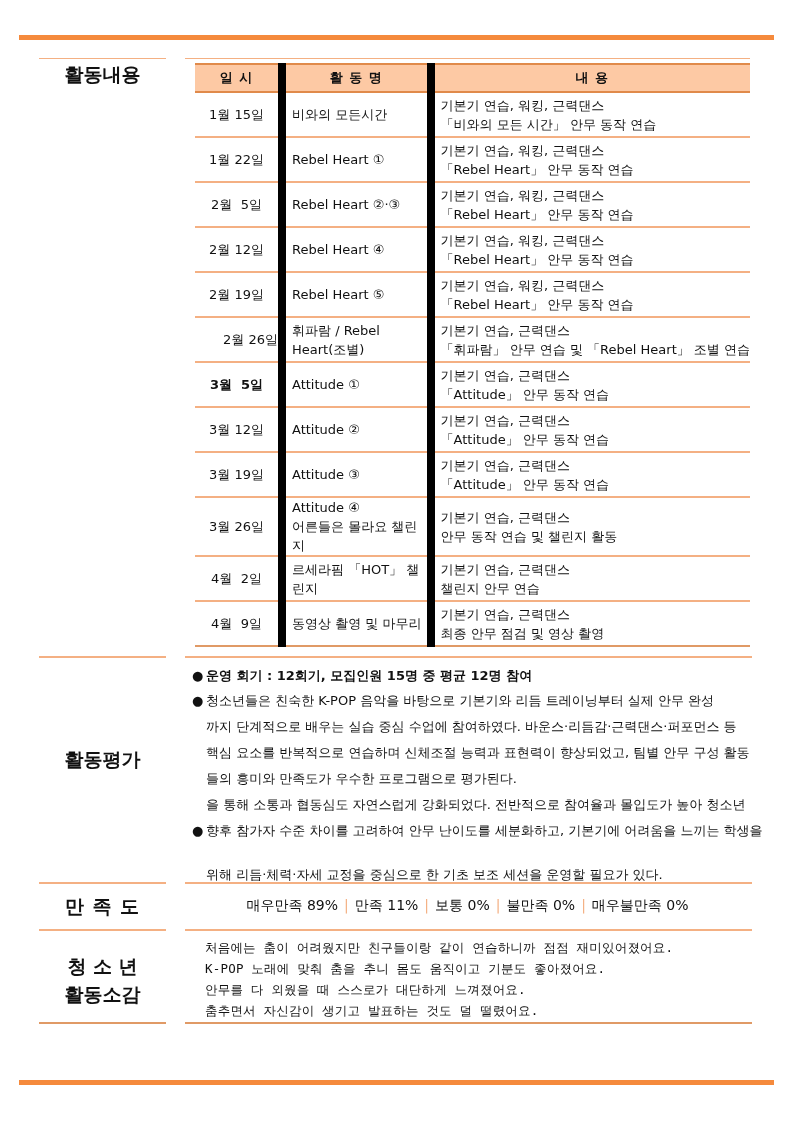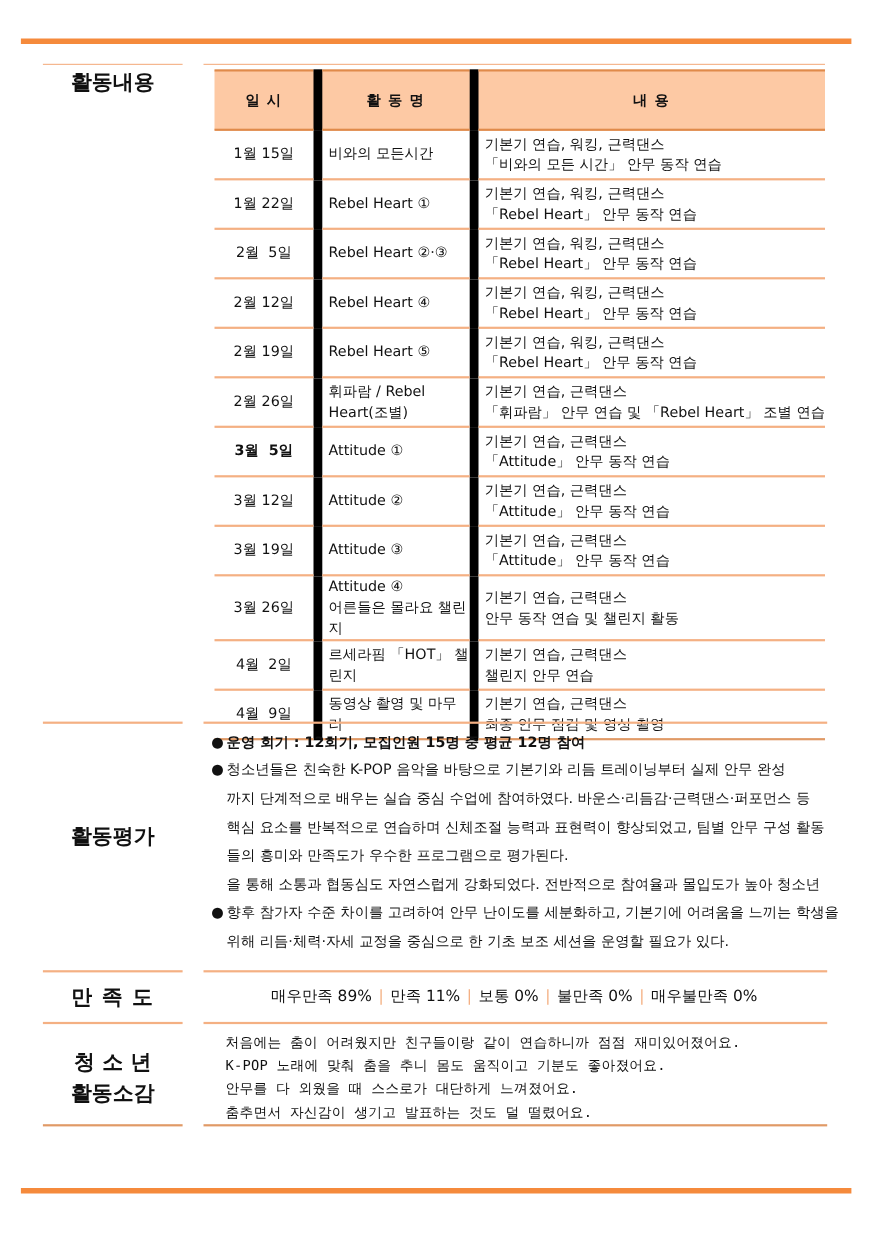--- a/index.html
+++ b/index.html
@@ -9,21 +9,21 @@
   .bar.top { top:35px; }
   .bar.bottom { top:1080px; }
 
   .label-col { position:absolute; left:39px; width:127px; text-align:center; font-weight:bold; color:#111; }
   .hline { position:absolute; height:2px; background:#f4b083; }
   .hline.dark { background:#e09a66; }
 
   
   .tbl { position:absolute; left:195px; top:63px; width:555px; border-collapse:collapse; font-size:13px; }
   .tbl th { background:#fdc9a4; font-weight:bold; height:26px; font-size:13px; letter-spacing:1px;
-            border-bottom:2px solid #e08a4a; border-top:2px solid #e08a4a; padding:13px; }
+            border-bottom:2px solid #e08a4a; border-top:2px solid #e08a4a; padding:0; }
   .tbl td { height:43px; border-bottom:2px solid #f4b083; padding:0 0 0 6px; line-height:19px; vertical-align:middle; }
   .tbl tr:last-child td { border-bottom:2px solid #e09a66; }
   .tbl td.date { text-align:center; padding:0; width:94px; }
   .tbl .c1 { width:94px; }
   .tbl .c2 { width:172px; }
   .tbl th + th, .tbl td + td { border-left:8px solid #000000; }
 
   .eval { position:absolute; left:192px; top:664px; width:560px; font-size:13px; line-height:26px; }
   .eval .item { position:relative; padding-left:14px; }
   .eval .item .dot { position:absolute; left:0; top:0; }
@@ -97,21 +97,21 @@
         <td class="date" style="white-space: pre;">2월 19일</td>
         <td>
           <div>Rebel Heart ⑤</div>
         </td>
         <td>
           <div style="white-space: nowrap;">기본기 연습, 워킹, 근력댄스</div>
           <div style="white-space: nowrap;">「Rebel Heart」 안무 동작 연습</div>
         </td>
       </tr>
       <tr>
-        <td class="date" style="white-space: pre;">2월 26일</td>
+        <td class="date" style="white-space: pre; text-align: right;">2월 26일</td>
         <td>
           <div>휘파람 / Rebel Heart(조별)</div>
         </td>
         <td>
           <div style="white-space: nowrap;">기본기 연습, 근력댄스</div>
           <div style="white-space: nowrap;">「휘파람」 안무 연습 및 「Rebel Heart」 조별 연습</div>
         </td>
       </tr>
       <tr>
         <td class="date" style="white-space: pre; font-weight: bold;">3월  5일</td>
@@ -189,21 +189,21 @@
       <span class="dot">●</span>
       <div style="white-space: nowrap;">청소년들은 친숙한 K-POP 음악을 바탕으로 기본기와 리듬 트레이닝부터 실제 안무 완성</div>
       <div style="white-space: nowrap;">까지 단계적으로 배우는 실습 중심 수업에 참여하였다. 바운스·리듬감·근력댄스·퍼포먼스 등</div>
       <div style="white-space: nowrap;">핵심 요소를 반복적으로 연습하며 신체조절 능력과 표현력이 향상되었고, 팀별 안무 구성 활동</div>
       <div style="white-space: nowrap;">들의 흥미와 만족도가 우수한 프로그램으로 평가된다.</div>
       <div style="white-space: nowrap;">을 통해 소통과 협동심도 자연스럽게 강화되었다. 전반적으로 참여율과 몰입도가 높아 청소년</div>
     </div>
     <div class="item">
       <span class="dot">●</span>
       <div style="white-space: nowrap;">향후 참가자 수준 차이를 고려하여 안무 난이도를 세분화하고, 기본기에 어려움을 느끼는 학생을</div>
-      <div style="white-space: nowrap;">위해 리듬·체력·자세 교정을 중심으로 한 기초 보조 세션을 운영할 필요가 있다.</div>
+      <div style="white-space: nowrap; margin-top: 18px;">위해 리듬·체력·자세 교정을 중심으로 한 기초 보조 세션을 운영할 필요가 있다.</div>
     </div>
   </div>
 
 <div class="hline" style="left:39px;top:882px;width:127px;"></div>
 <div class="hline" style="left:185px;top:882px;width:567px;"></div>
 <div class="label-col" style="top:894px;font-size:19px;letter-spacing:1px;">만 족 도</div>
 <div class="satis" id="satis"><span>매우만족</span> <span>89%</span><span class="sep">|</span><span>만족</span> <span>11%</span><span class="sep">|</span><span>보통</span> <span>0%</span><span class="sep">|</span><span>불만족</span> <span>0%</span><span class="sep">|</span><span>매우불만족</span> <span>0%</span></div>
 
 <div class="hline" style="left:39px;top:929px;width:127px;"></div>
 <div class="hline" style="left:185px;top:929px;width:567px;"></div>

